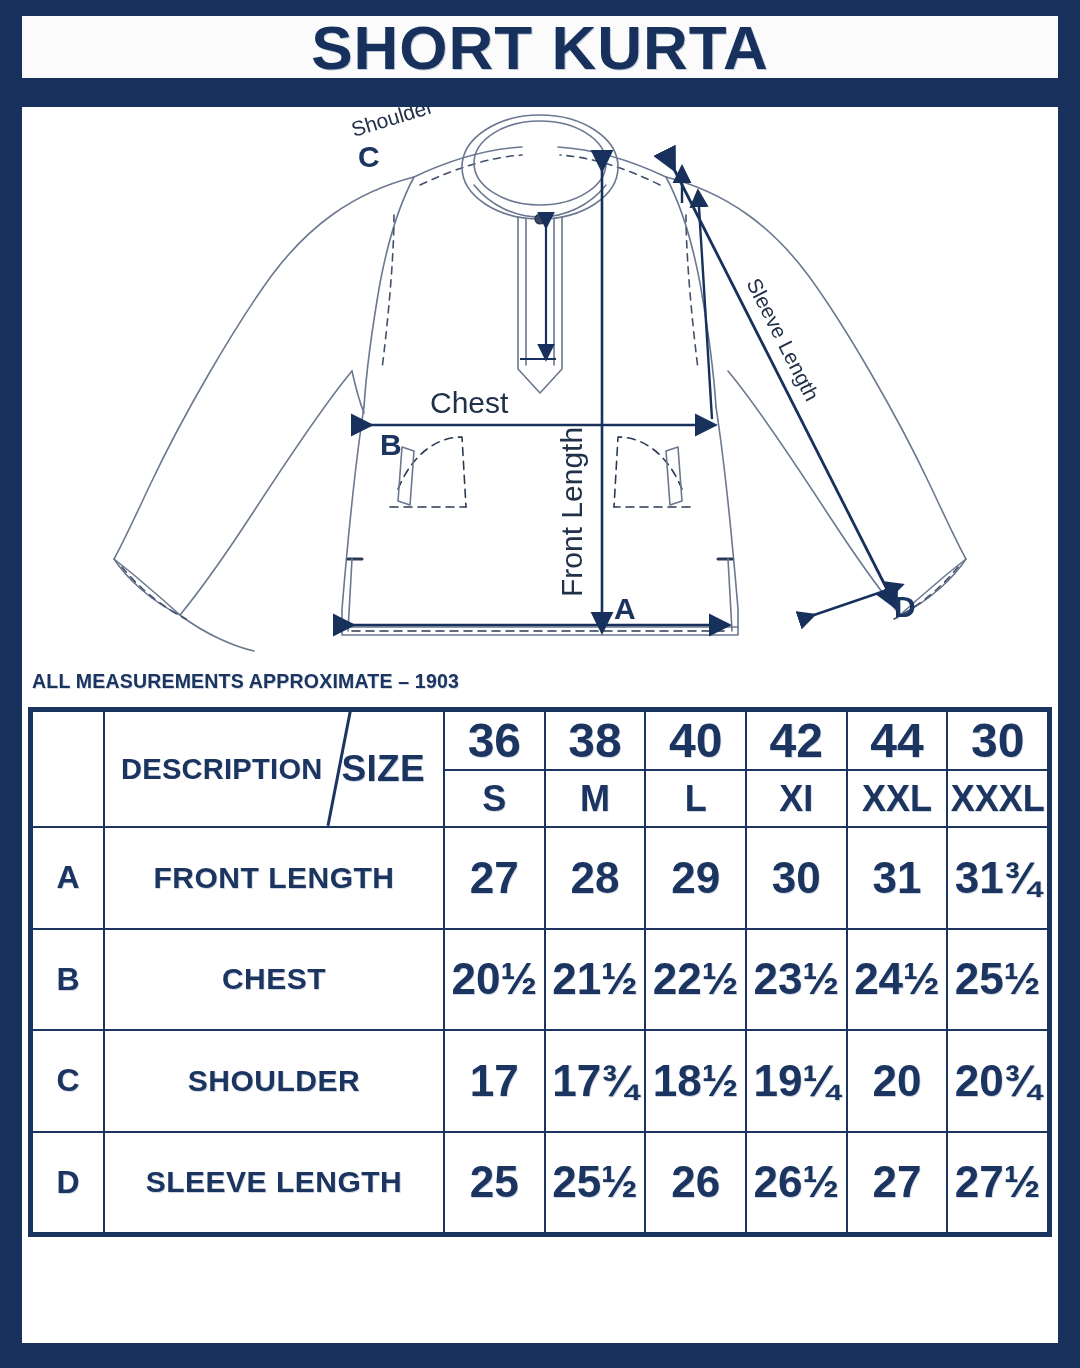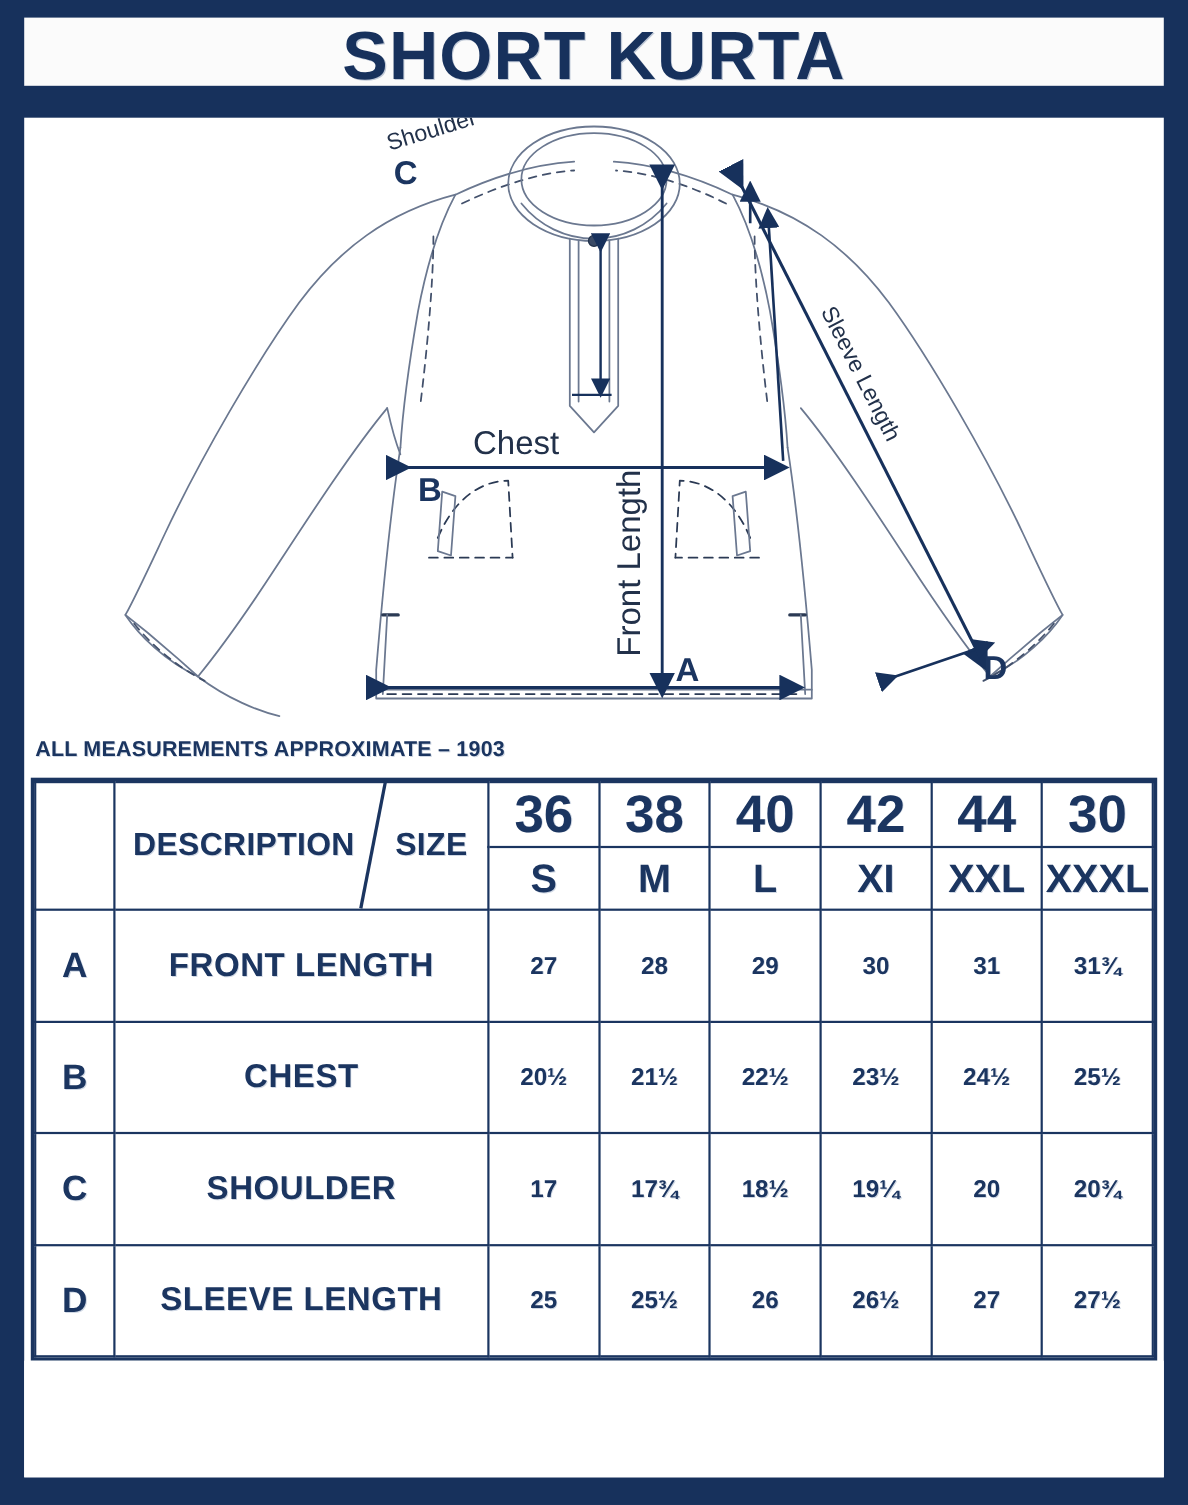--- a/index.html
+++ b/index.html
@@ -16,20 +16,21 @@
     overflow: hidden;
   }
 
   
   #title-band {
     position: absolute;
     left: 22px; top: 16px;
     width: 1036px; height: 62px;
     background: #fbfbfb;
     display: flex;
+    align-items: center;
     justify-content: center;
   }
   #title-text {
     font-size: 62px;
     font-weight: bold;
     letter-spacing: 1px;
     color: #17315c;
     font-family: "Liberation Sans", sans-serif;
     text-shadow: 1px 1px 0 rgba(120,140,170,.45);
   }
@@ -91,21 +92,21 @@
     border: 2px solid #1b3560;
     text-align: center;
     vertical-align: middle;
     color: #1b3560;
     font-family: "Liberation Sans", sans-serif;
     font-weight: bold;
     text-shadow: .8px .8px 0 rgba(150,168,196,.45);
   }
   td.letter-col { width: 72px; font-size: 32px; }
   td.desc-col   { width: 340px; font-size: 30px; letter-spacing: .5px; }
-  td.size-col   { font-size: 22px; }
+  td.size-col   { font-size: 44px; }
 
   
   td.head-desc {
     position: relative;
     padding: 0;
   }
   .head-inner {
     position: relative;
     width: 100%; height: 100%;
     display: flex;
@@ -123,21 +124,21 @@
     left: 244px; top: -2px;
     width: 3px; height: 118px;
     background: #1b3560;
     transform: rotate(11deg);
     transform-origin: top center;
   }
   .hd-size {
     position: absolute;
     right: 18px; top: 50%;
     transform: translateY(-50%);
-    font-size: 29px;
+    font-size: 37px;
     letter-spacing: .3px;
   }
 
   td.size-num {
     font-size: 48px;
     height: 57px;
     border-bottom: 2px solid #8a99b5;
   }
   td.size-alpha { font-size: 36px; height: 57px; }
 

